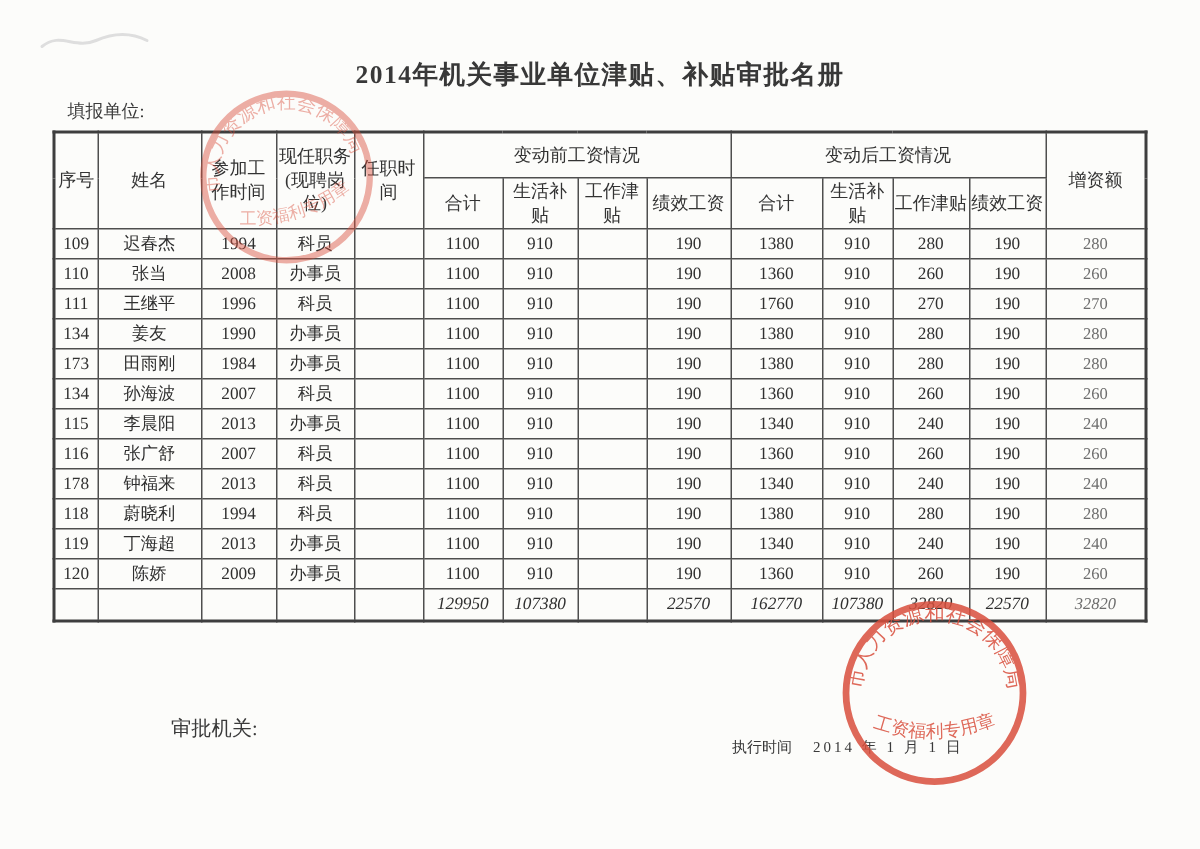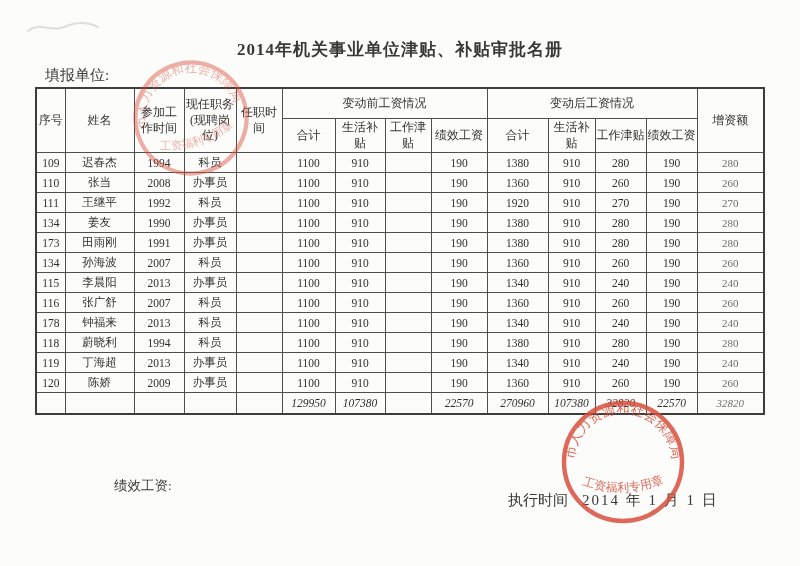--- a/index.html
+++ b/index.html
@@ -7,23 +7,23 @@
     position:relative; width:800px; height:566px; margin:0 auto;
     background:#fcfcfa; overflow:hidden;
     font-family:"Liberation Serif","DejaVu Serif",serif;
     color:#3a3a3a;
   }
   .doc-title {
     position:absolute; top:38px; left:0; width:100%;
     text-align:center; font-size:17px; font-weight:600; letter-spacing:1px;
     color:#383838;
   }
-  .fill-unit-label { position:absolute; left:45px; top:66px; font-size:15px; }
+  .fill-unit-label { position:absolute; left:45px; top:66px; font-size:12px; }
   .approval-label  { position:absolute; left:114px; top:477px; font-size:13.5px; }
-  .exec-line { position:absolute; left:508px; top:491px; font-size:15px; white-space:nowrap; }
+  .exec-line { position:absolute; left:488px; top:491px; font-size:10px; white-space:nowrap; }
   .exec-line .val { margin-left:14px; letter-spacing:2px; }
 
   .roster-table {
     position:absolute; left:35px; top:87px;
     border-collapse:collapse; table-layout:fixed; width:728px;
     border:2px solid #3e3e3e;
   }
   .roster-table th, .roster-table td {
     border:1px solid #4e4e4e; text-align:center; vertical-align:middle;
     padding:0 1px; overflow:hidden; font-weight:normal;
@@ -121,28 +121,28 @@
           <td>190</td>
           <td>1360</td>
           <td>910</td>
           <td>260</td>
           <td>190</td>
           <td class="inc-col">260</td>
         </tr>
         <tr>
           <td>111</td>
           <td>王继平</td>
-          <td>1992</td>
-          <td>科员</td>
-          <td></td>
-          <td>1100</td>
-          <td>910</td>
-          <td></td>
-          <td>190</td>
-          <td>1920</td>
+          <td>1996</td>
+          <td>科员</td>
+          <td></td>
+          <td>1100</td>
+          <td>910</td>
+          <td></td>
+          <td>190</td>
+          <td>1760</td>
           <td>910</td>
           <td>270</td>
           <td>190</td>
           <td class="inc-col">270</td>
         </tr>
         <tr>
           <td>134</td>
           <td>姜友</td>
           <td>1990</td>
           <td>办事员</td>
@@ -153,21 +153,21 @@
           <td>190</td>
           <td>1380</td>
           <td>910</td>
           <td>280</td>
           <td>190</td>
           <td class="inc-col">280</td>
         </tr>
         <tr>
           <td>173</td>
           <td>田雨刚</td>
-          <td>1991</td>
+          <td>1984</td>
           <td>办事员</td>
           <td></td>
           <td>1100</td>
           <td>910</td>
           <td></td>
           <td>190</td>
           <td>1380</td>
           <td>910</td>
           <td>280</td>
           <td>190</td>
@@ -288,30 +288,30 @@
         <tr class="total-row">
           <td></td>
           <td></td>
           <td></td>
           <td></td>
           <td></td>
           <td>129950</td>
           <td>107380</td>
           <td></td>
           <td>22570</td>
-          <td>270960</td>
+          <td>162770</td>
           <td>107380</td>
           <td>32820</td>
           <td>22570</td>
           <td class="inc-col">32820</td>
         </tr>
       </tbody>
   </table>
 
-  <div class="approval-label">绩效工资:</div>
+  <div class="approval-label">审批机关:</div>
 
   <div class="exec-line">
     <span>执行时间</span><span class="val">2014 年 1 月 1 日</span>
   </div>
 
   <svg class="seal seal-bottom" viewBox="0 0 134 134">
     <defs>
       <path id="sealArc1" d="M 21,84 A 49,49 0 1 1 113,84"></path>
       <path id="sealBot1" d="M 26,90 Q 67,104 108,88"></path>
     </defs>

